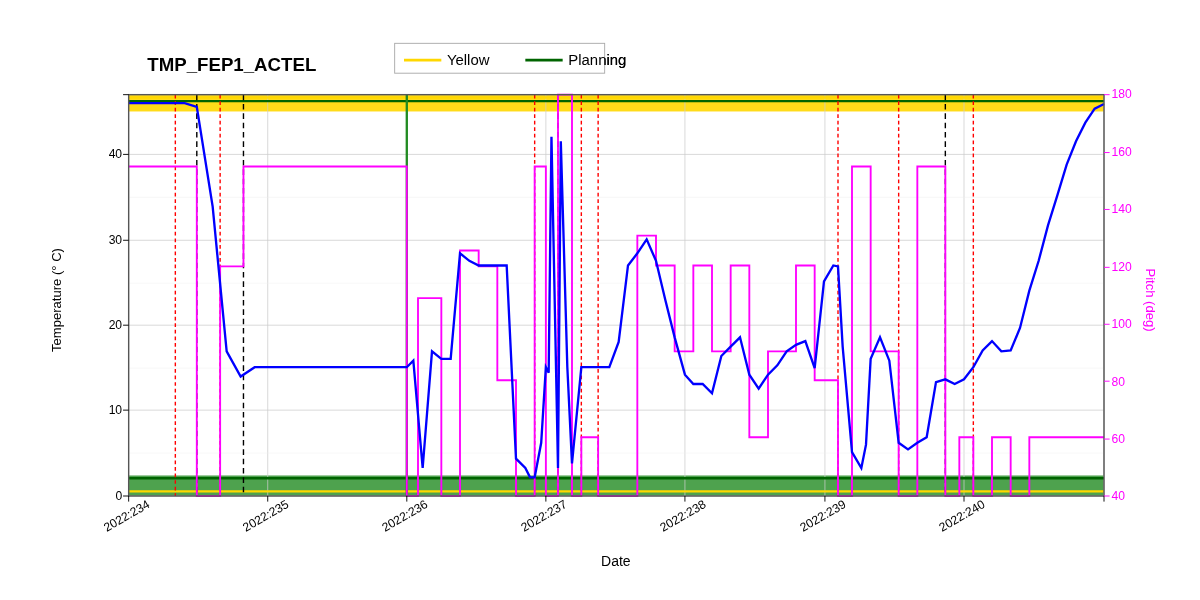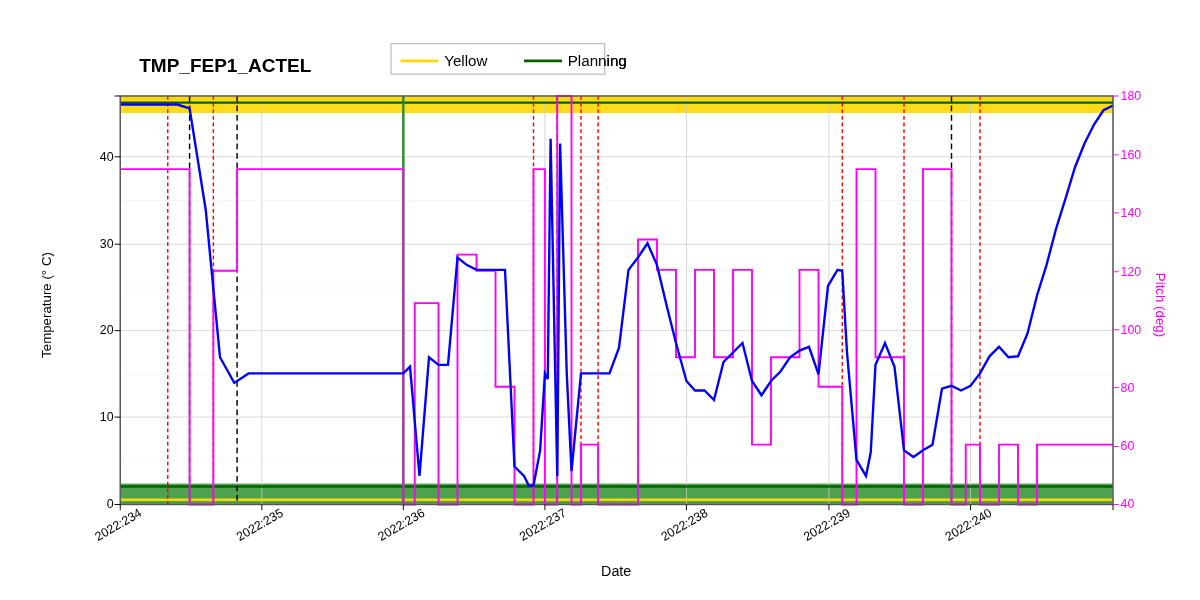--- a/index.html
+++ b/index.html
@@ -8,21 +8,21 @@
       height: 600px;
       background: white;
       font-family: DejaVu Sans, Arial, sans-serif;
       overflow: hidden;
     }
     .chart-container {
       width: 1200px;
       height: 600px;
       position: relative;
       background: white;
-      padding: 20px 10px 10px 10px;
+      padding: 20px 10px 20px 10px;
     }
     svg {
       width: 100%;
       height: 100%;
     }
     text {
       font-family: Arial, sans-serif;
     }
   </style>
 </head>

